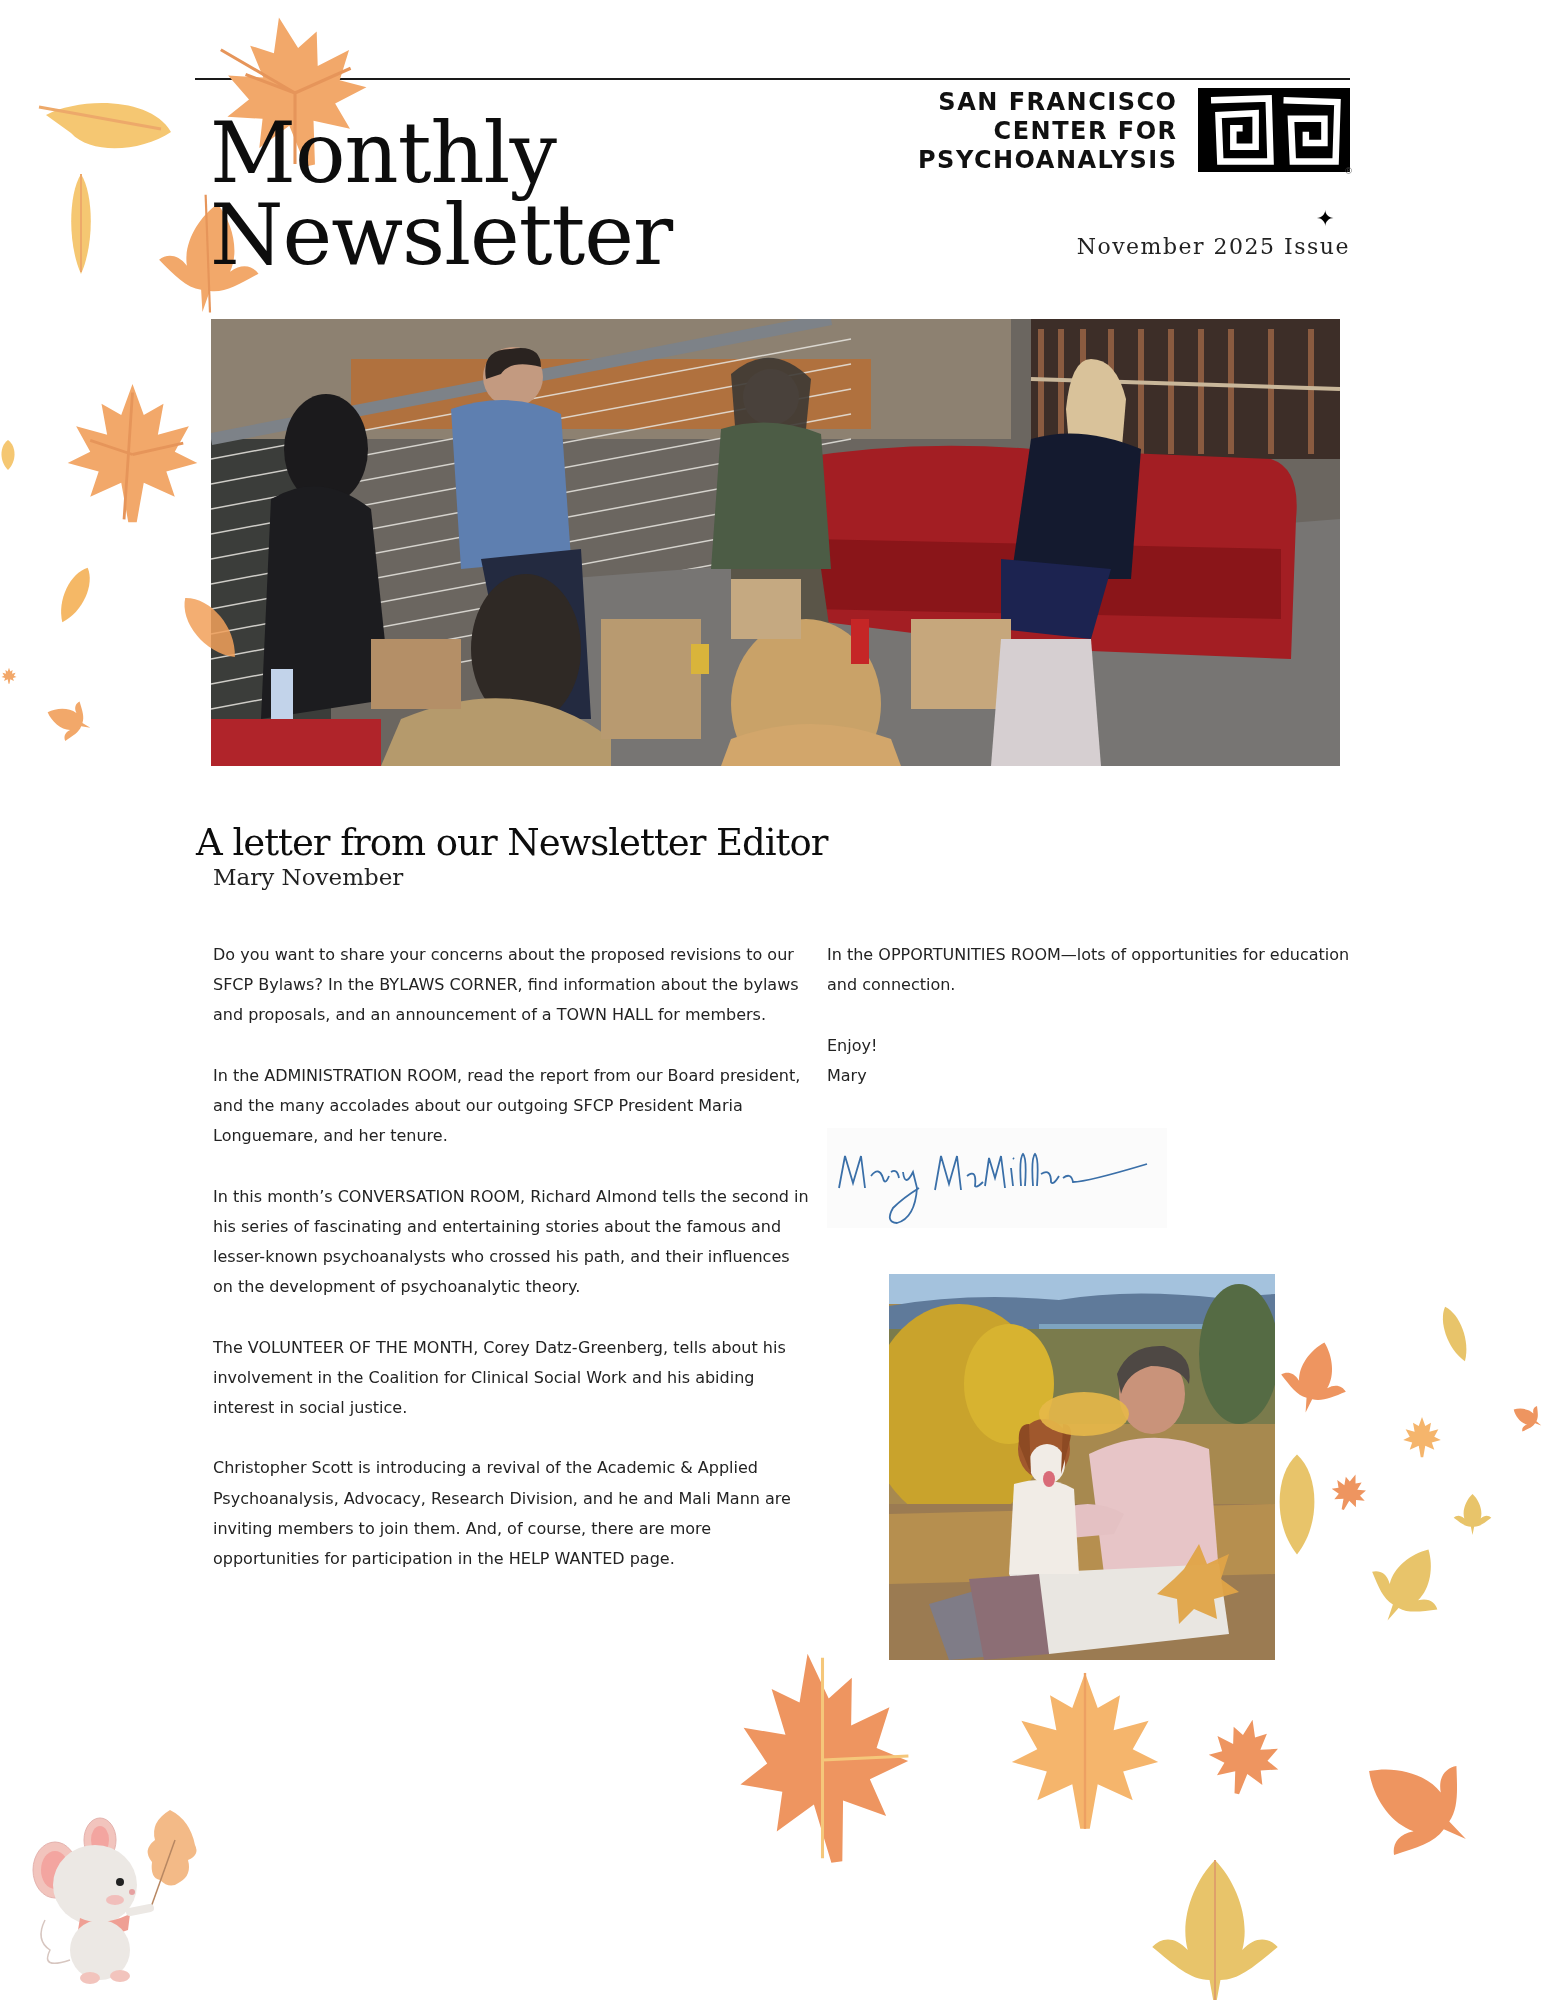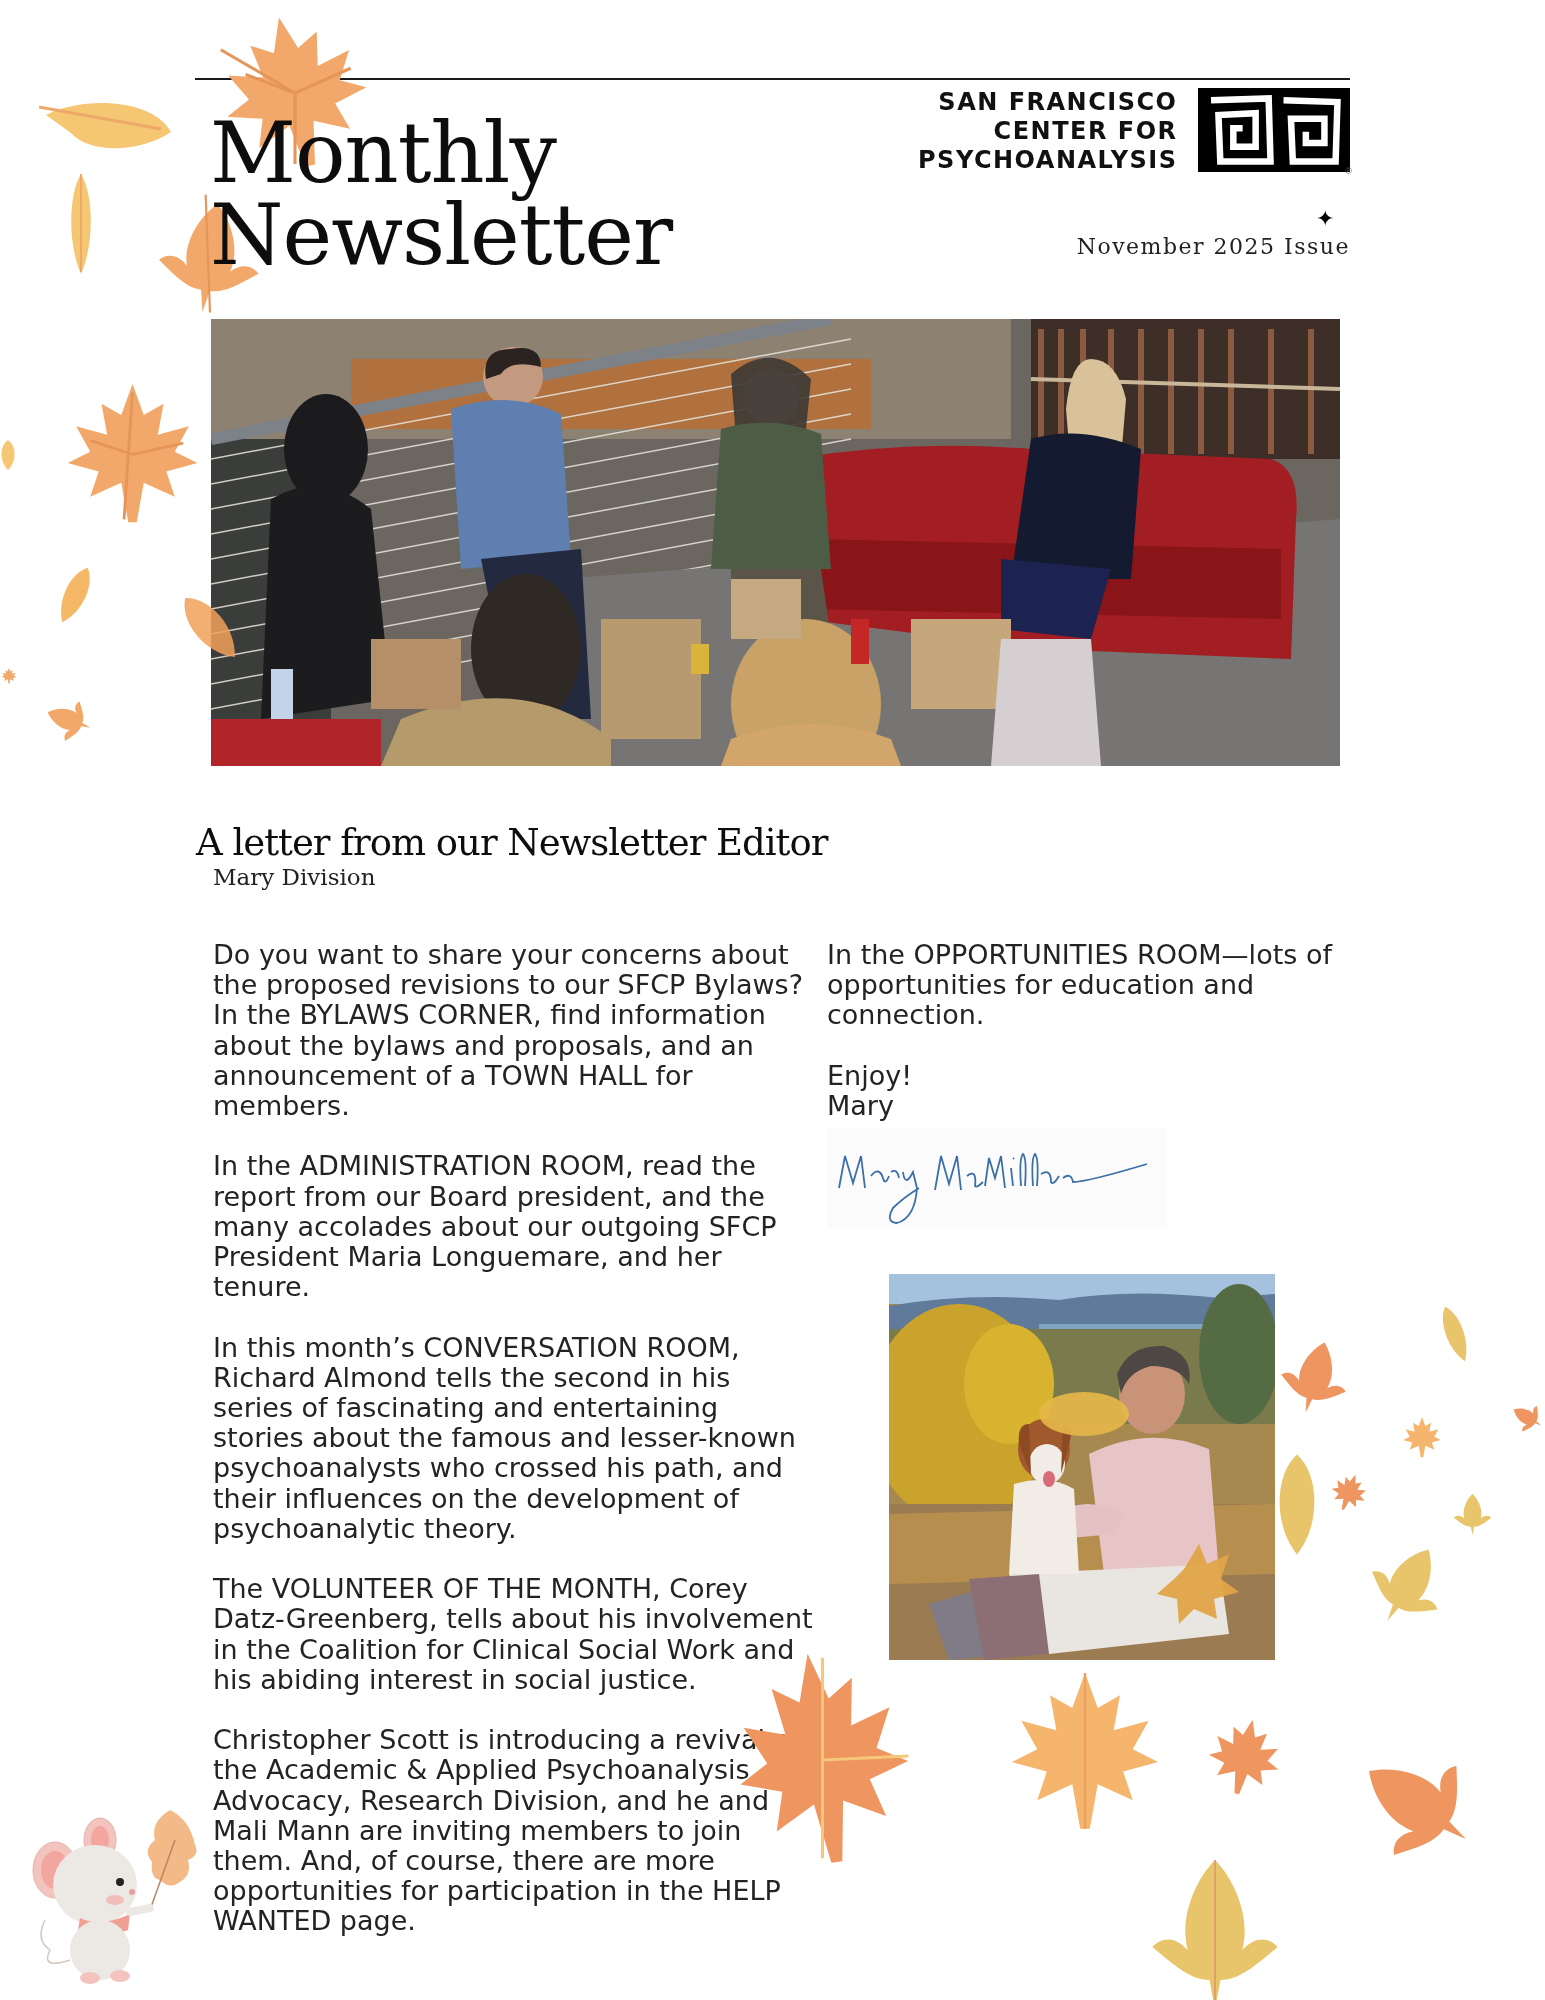--- a/index.html
+++ b/index.html
@@ -33,21 +33,21 @@
   .hero { left: 211px; top: 319px; width: 1129px; height: 447px; overflow: hidden; z-index: 2;
           background: linear-gradient(180deg, #6d645a 0%, #8a7b6b 18%, #a38f79 30%, #5b5a5f 55%, #4b4a50 100%); }
   .hero svg { width: 100%; height: 100%; display: block; }
 
   
   .letter-h { left: 196px; top: 820px; font-family: "DejaVu Serif", "Liberation Serif", serif;
               font-size: 37px; letter-spacing: -1px; color: #0d0d0d; line-height: 46px; }
   .letter-sub { left: 213px; top: 862px; font-family: "DejaVu Serif", "Liberation Serif", serif;
                 font-size: 23px; color: #222; line-height: 30px; }
 
-  .col { font-family: "DejaVu Sans", sans-serif; font-size: 27px; line-height: 30.2px; color: #232323; z-index: 3; }
+  .col { font-family: "DejaVu Sans", sans-serif; font-size: 16px; line-height: 30.2px; color: #232323; z-index: 3; }
   .col p { margin: 0 0 30.2px 0; }
   .col-left { left: 213px; top: 940px; width: 600px; }
   .col-right { left: 827px; top: 940px; width: 540px; }
   .col-right .line { display: block; }
 
   .signature { left: 827px; top: 1128px; width: 340px; height: 100px; background: #fbfbfb; }
   .signature svg { width: 100%; height: 100%; display: block; }
 
   .portrait { left: 889px; top: 1274px; width: 386px; height: 386px; overflow: hidden; z-index: 2;
               background: linear-gradient(180deg, #a9c4dd 0%, #8da8c4 8%, #6d7f8e 12%, #b58f3a 22%, #c39c3d 45%, #a98448 65%, #9c7a55 100%); }
@@ -289,21 +289,21 @@
     <rect x="160" y="320" width="90" height="70" fill="#b48f67"></rect>
     <rect x="640" y="300" width="18" height="45" fill="#c52626"></rect>
     <rect x="60" y="350" width="22" height="50" fill="#c2d3ea"></rect>
     <rect x="480" y="325" width="18" height="30" fill="#d9b43b"></rect>
     <rect x="0" y="400" width="170" height="47" fill="#b0242a"></rect>
     <path d="M790,320 L880,320 L890,447 L780,447 Z" fill="#d6cfd1"></path>
   </svg>
 </div>
 
 <div class="abs letter-h">A letter from our Newsletter Editor</div>
-<div class="abs letter-sub">Mary Division</div>
+<div class="abs letter-sub">Mary November</div>
 
 <div class="abs col col-left">
   <p>Do you want to share your concerns about the proposed revisions to our SFCP Bylaws? In the BYLAWS CORNER, find information about the bylaws and proposals, and an announcement of a TOWN HALL for members.</p>
   <p>In the ADMINISTRATION ROOM, read the report from our Board president, and the many accolades about our outgoing SFCP President Maria Longuemare, and her tenure.</p>
   <p>In this month’s CONVERSATION ROOM, Richard Almond tells the second in his series of fascinating and entertaining stories about the famous and lesser-known psychoanalysts who crossed his path, and their influences on the development of psychoanalytic theory.</p>
   <p>The VOLUNTEER OF THE MONTH, Corey Datz-Greenberg, tells about his involvement in the Coalition for Clinical Social Work and his abiding interest in social justice.</p>
   <p>Christopher Scott is introducing a revival of the Academic &amp; Applied Psychoanalysis, Advocacy, Research Division, and he and Mali Mann are inviting members to join them.  And, of course, there are more opportunities for participation in the HELP WANTED page.</p>
 </div>
 
 <div class="abs col col-right">

